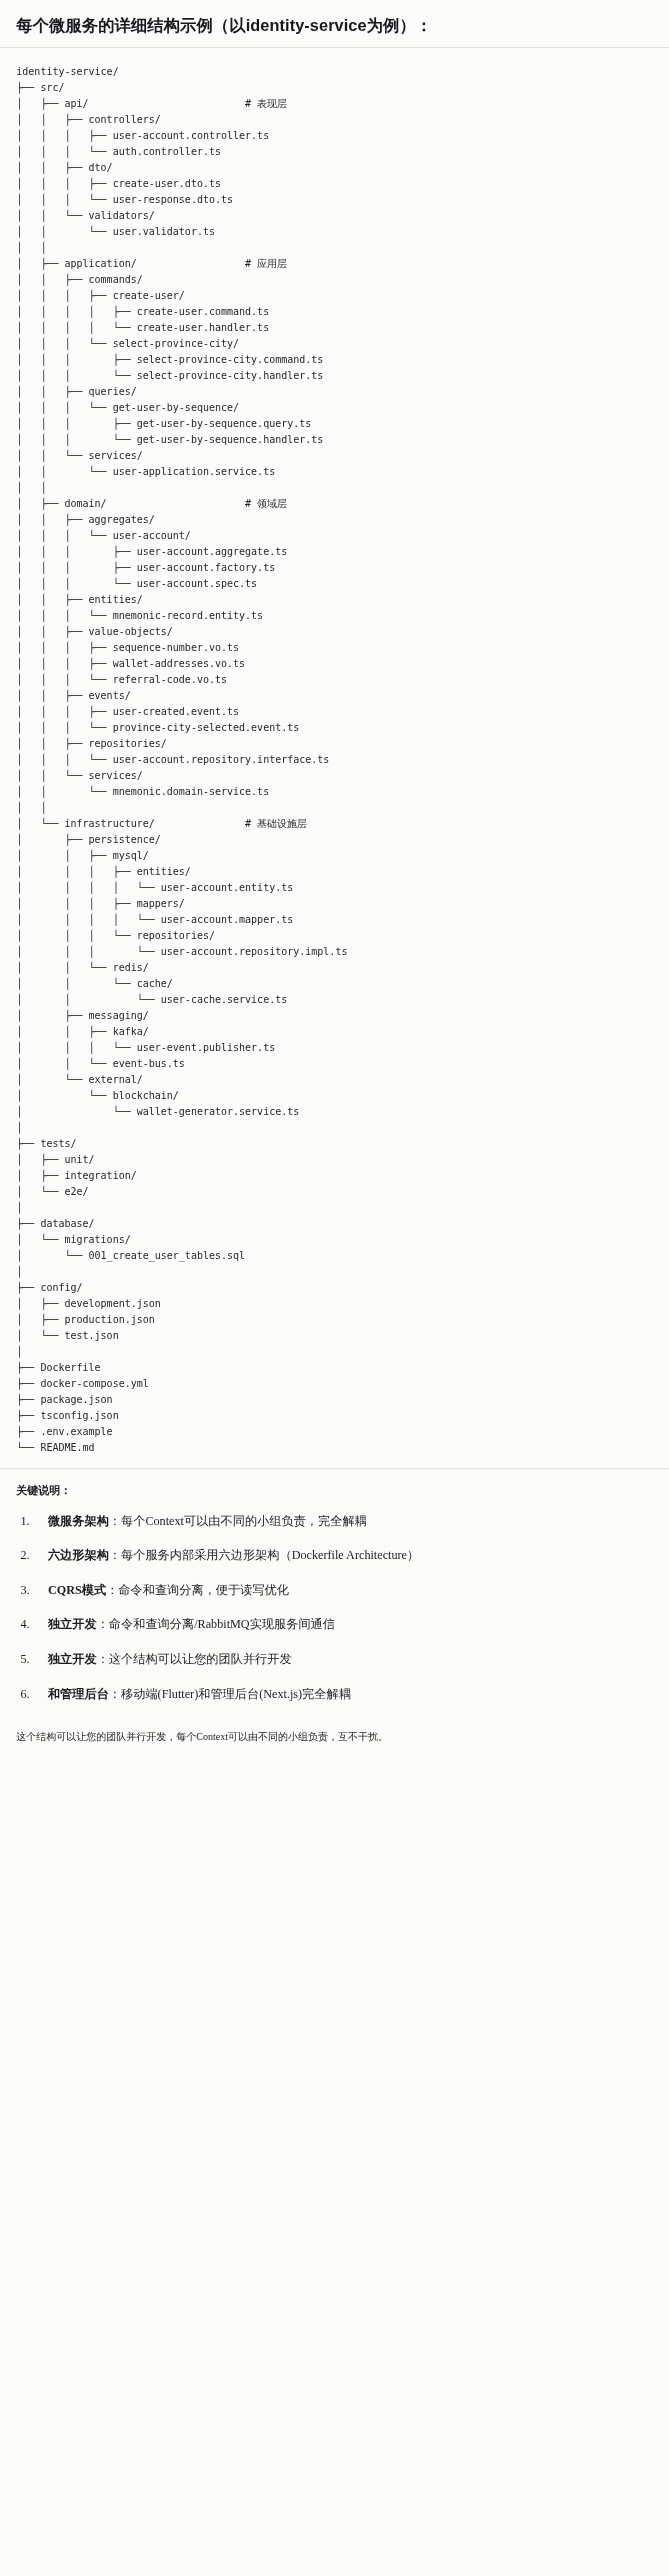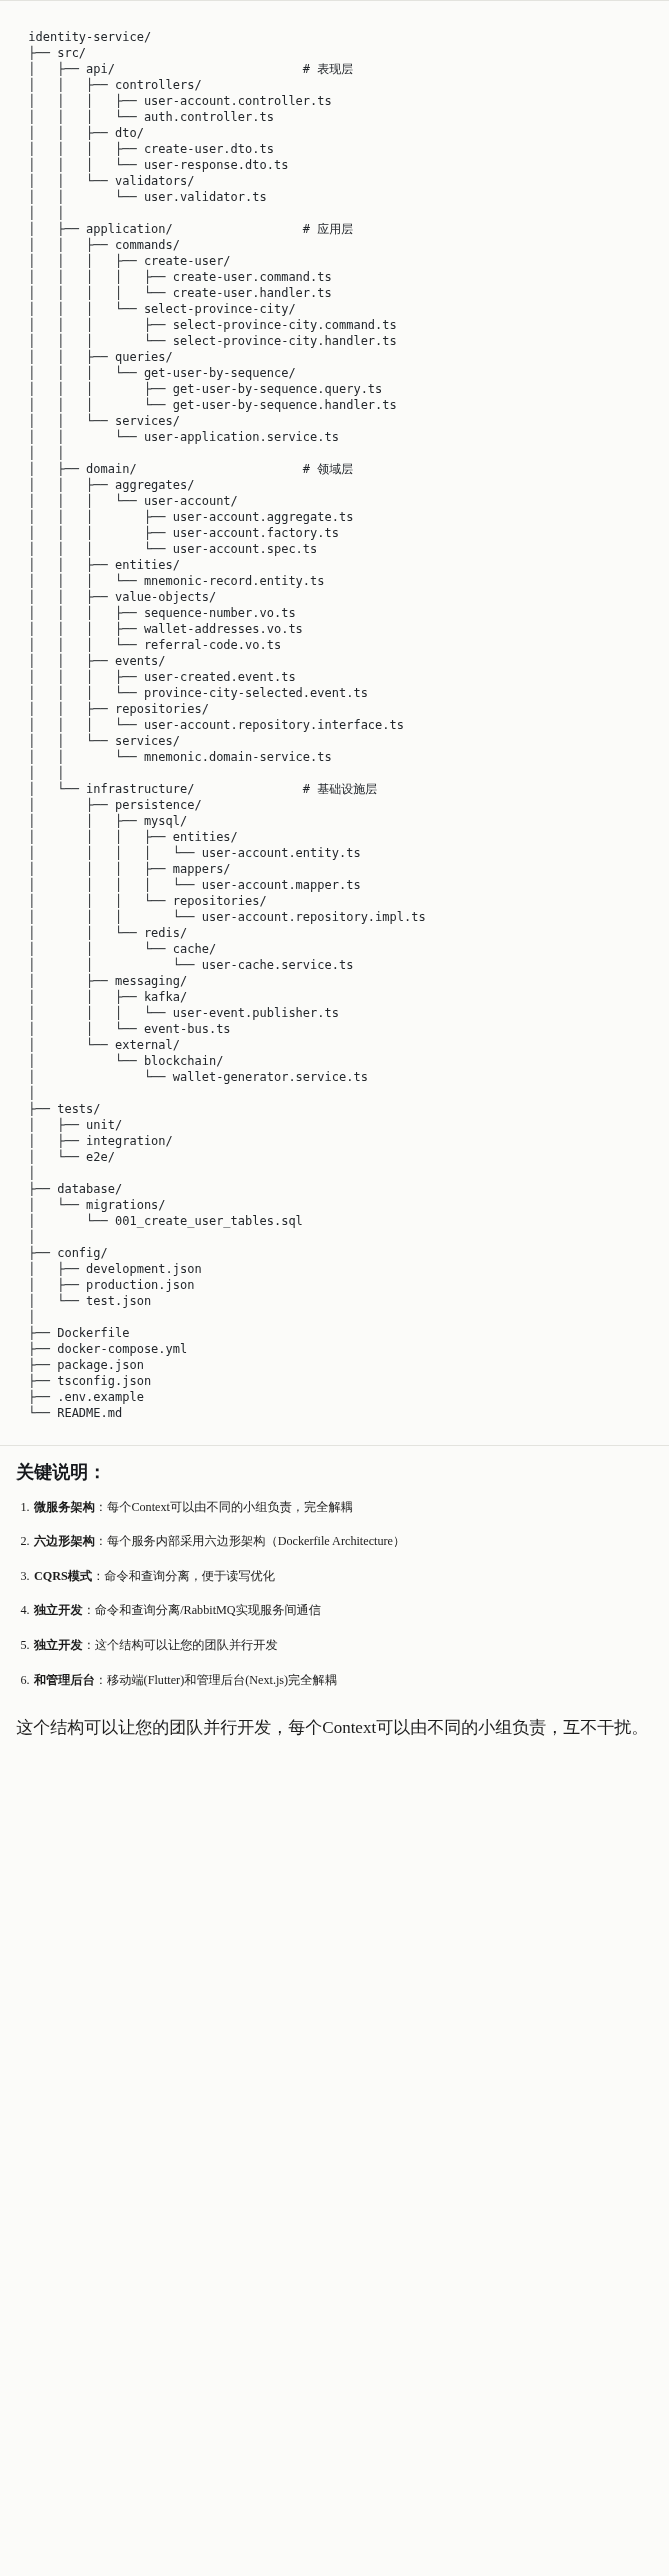--- a/index.html
+++ b/index.html
@@ -37,69 +37,71 @@
     border: 0;
     margin: 0;
   }
 
   
   .tree-block {
     padding: 16.3px 16.3px 12.5px 16.3px;
     background: #fbfbf9;
   }
   pre.tree {
-    margin: 12px;
+    margin: 0;
     font-family: "DejaVu Sans Mono", "Liberation Mono", monospace;
-    font-size: 12px;
+    font-size: 10px;
     line-height: 16px;
     color: #22262b;
     white-space: pre;
     letter-spacing: 0px;
     tab-size: 4;
   }
 
   
   .notes {
     padding: 13.8px 16.3px 6.3px 16.3px;
   }
   .notes h2 {
     font-family: "Liberation Sans", "DejaVu Sans", sans-serif;
-    font-size: 18px;
+    font-size: 11px;
     font-weight: bold;
     margin: 0 0 13.8px 0;
     color: #16181d;
   }
   ol.note-list {
     margin: 0;
     padding: 0 0 0 16.3px;
     list-style: decimal;
   }
   ol.note-list li {
     font-size: 12.2px;
     line-height: 1.5;
     margin: 0 0 16.3px 0;
     color: #1b1b1b;
     padding-left: 1.3px;
   }
   ol.note-list li .nm {
     font-weight: bold;
+    margin-left: 14px;
   }
   .closing {
-    font-size: 17px;
+    font-size: 10px;
     line-height: 1.55;
     margin: 3.8px 0 0 0;
     padding: 0 16.3px 15px 16.3px;
     color: #1b1b1b;
   }
 </style>
 </head>
 <body>
 
 <div class="page">
 
+  <h1 class="doc-heading">每个微服务的详细结构示例（以identity-service为例）：</h1>
 
   <hr class="rule">
 
   <div class="tree-block">
     <pre class="tree">identity-service/
 ├── src/
 │   ├── api/                          # 表现层
 │   │   ├── controllers/
 │   │   │   ├── user-account.controller.ts
 │   │   │   └── auth.controller.ts

